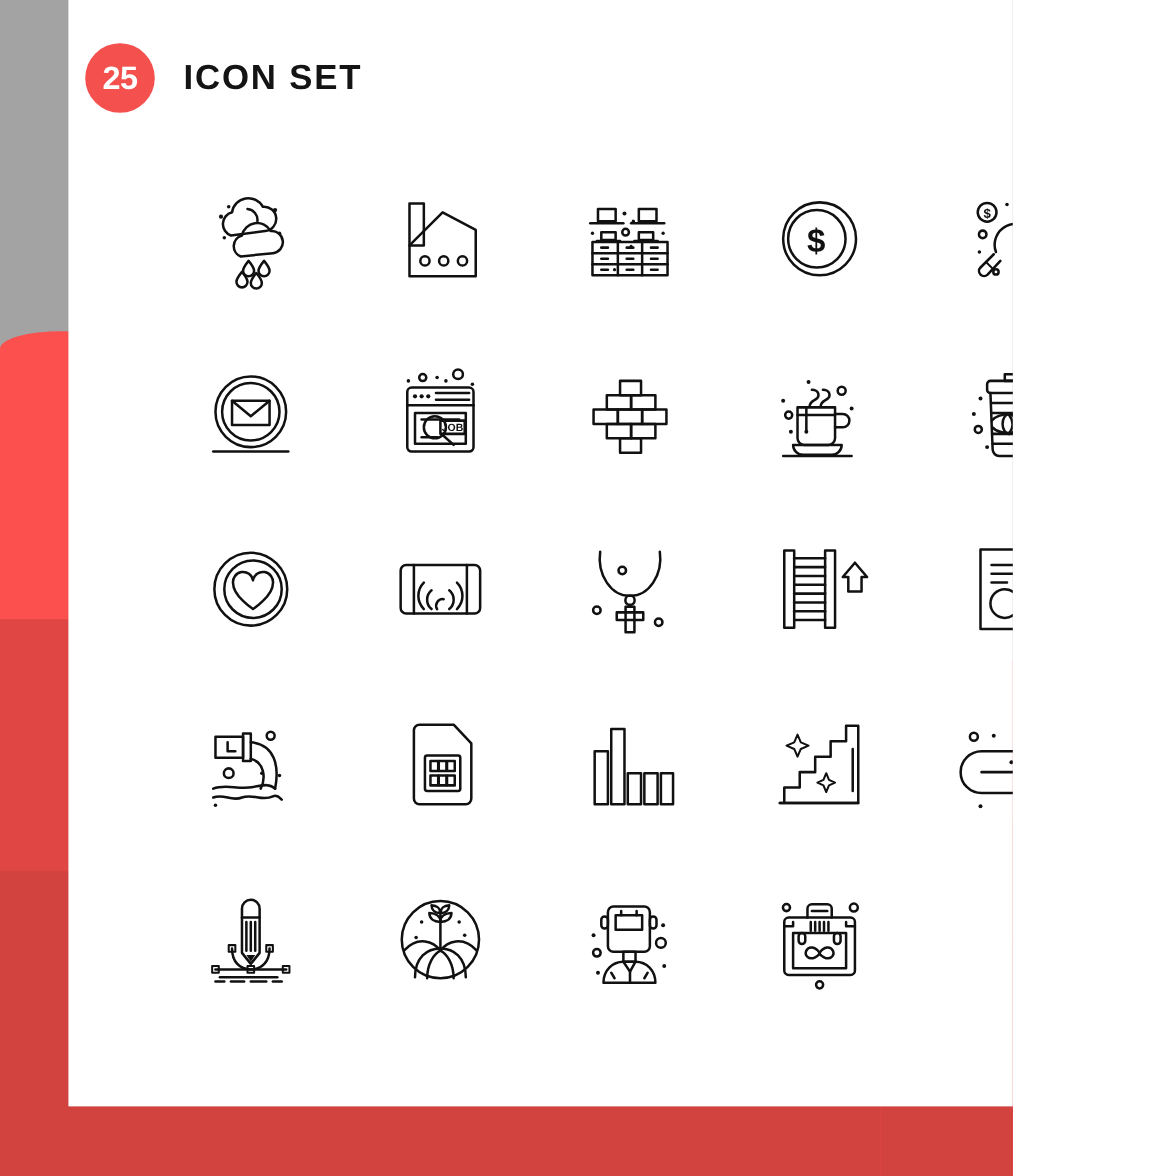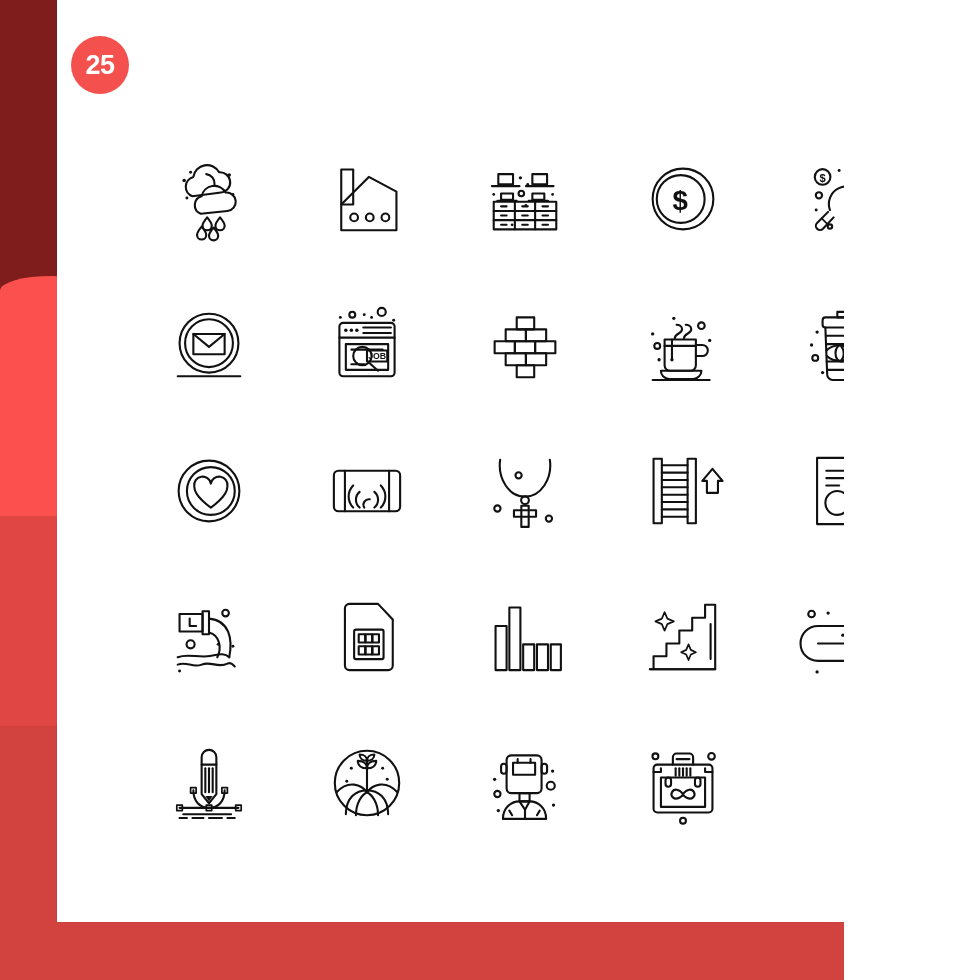--- a/index.html
+++ b/index.html
@@ -5,21 +5,21 @@
   html, body {
     margin: 0;
     padding: 0;
     background: #ffffff;
   }
   #page {
     position: relative;
     width: 844px;
     height: 980px;
     overflow: hidden;
-    background: #7f1d1d;
+    background: #a3a3a3;
     font-family: "Liberation Sans", sans-serif;
   }
 
   
   .bg-layer {
     position: absolute;
     pointer-events: none;
   }
   #bg-bottom-band {
     left: 0;
@@ -168,20 +168,21 @@
   <div class="bg-layer" id="bg-right-stack">
     <div class="blob blob-top" style="top:0; height:100%; background:#fb504e;"></div>
     <div class="blob" style="top:148px; height:296px; background:#e04744;"></div>
     <div class="blob" style="top:248px; height:196px; background:#d2423f;"></div>
   </div>
 
   <div id="card">
 
     <div id="header">
       <div id="count-badge">25</div>
+      <div id="set-title">Icon Set</div>
     </div>
 
     <div id="icon-grid">
 
       <div class="icon-cell">
         <svg viewBox="0 0 100 100">
           <path class="ln" d="M32 47 a11 11 0 0 1 1 -21 a15 15 0 0 1 28 -5 a11 11 0 0 1 2 22 z"></path>
           <path class="ln" d="M41 66 a10 10 0 0 1 1 -19 a14 14 0 0 1 26 -4 a10 10 0 0 1 2 20 z"></path>
           <path class="ln" d="M48 70 c0 0 -5 6 -5 9 a5 5 0 0 0 10 0 c0 -3 -5 -9 -5 -9 z"></path>
           <path class="ln" d="M62 70 c0 0 -5 6 -5 9 a5 5 0 0 0 10 0 c0 -3 -5 -9 -5 -9 z"></path>

